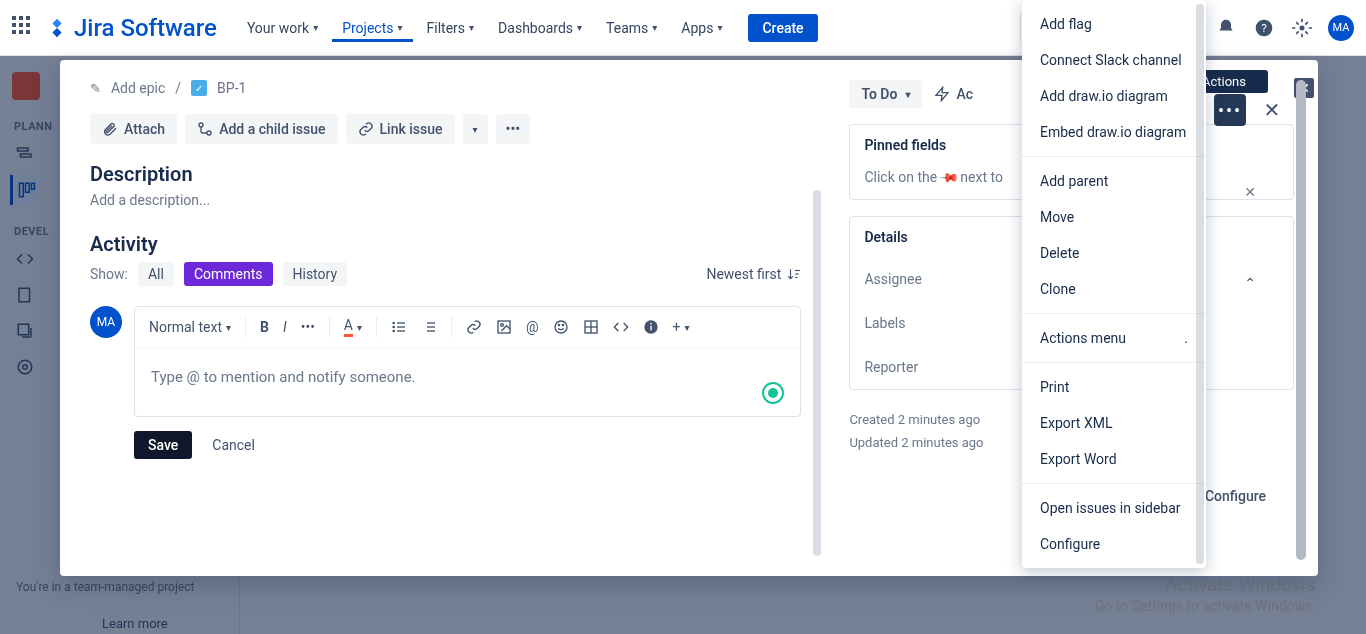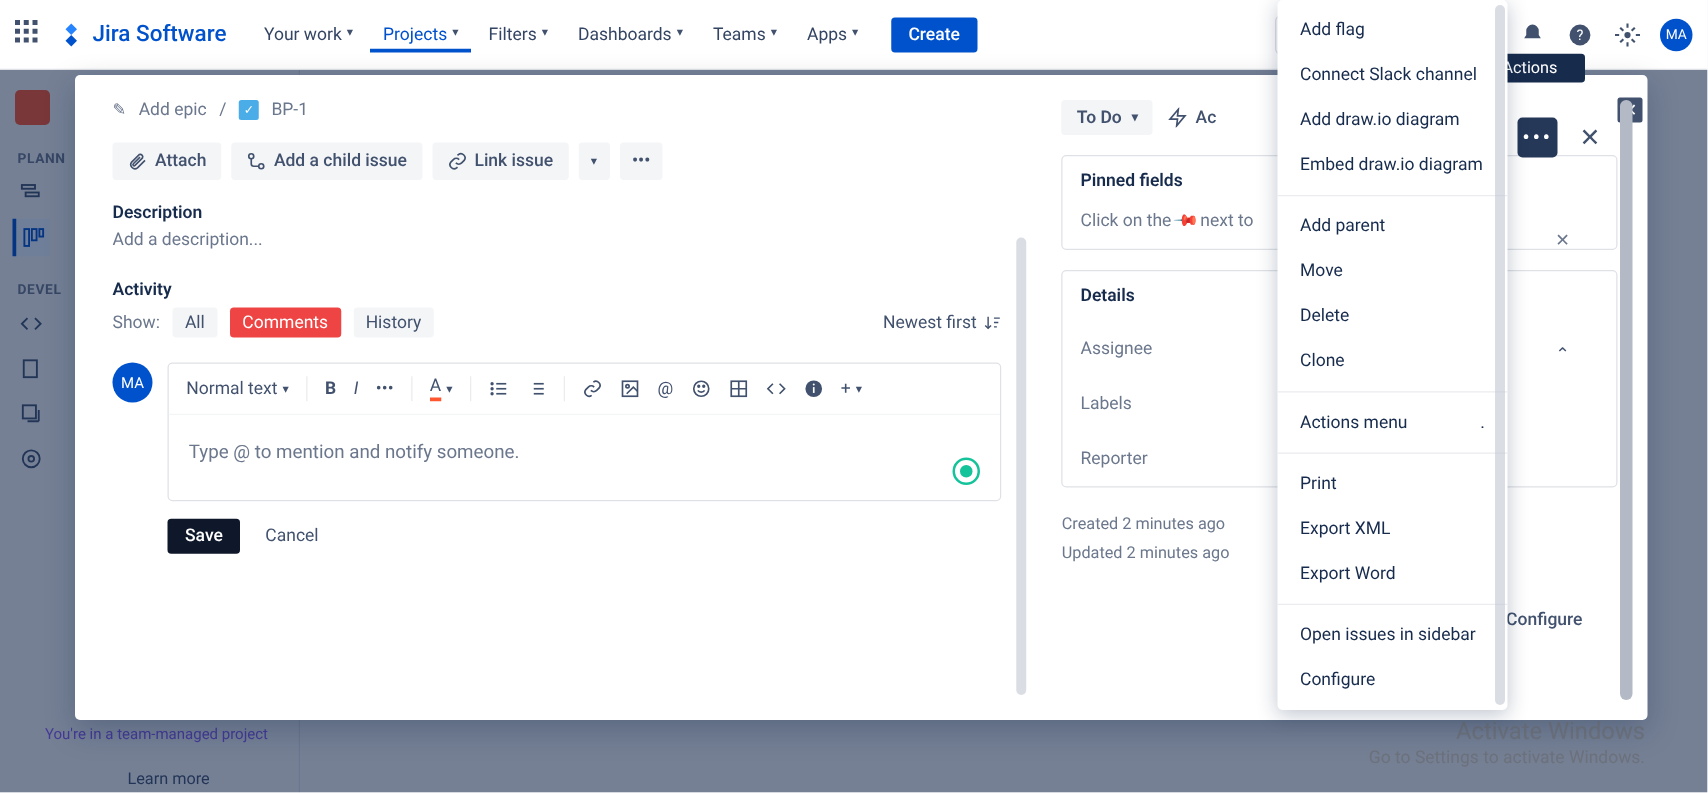--- a/index.html
+++ b/index.html
@@ -17,64 +17,64 @@
 .topnav {
   height: 56px;
   background: #fff;
   border-bottom: 1px solid #dfe1e6;
   display: flex;
   align-items: center;
   padding: 0 12px;
 }
 .app-switcher { width: 24px; height: 24px; display: grid; grid-template-columns: repeat(3,4px); grid-template-rows: repeat(3,4px); gap:3px; margin-right:10px; cursor:pointer;}
 .app-switcher span { background:#42526E; width:4px; height:4px;}
-.logo { display:flex; align-items:center; color:#0052CC; font-weight:500; font-size:18px; margin-right:20px; cursor:pointer;}
+.logo { display:flex; align-items:center; color:#0052CC; font-weight:500; font-size:24px; margin-right:20px; cursor:pointer;}
 .logo svg { margin-right:6px;}
 .nav-items { display:flex; gap:4px;}
-.nav-item { padding: 6px 10px; color:#344563; cursor:pointer; display:flex; gap:4px; border-radius:3px;}
+.nav-item { padding: 6px 10px; color:#344563; cursor:pointer; display:flex; align-items:center; gap:4px; border-radius:3px;}
 .nav-item.active { color:#0052CC; box-shadow: inset 0 -3px 0 #0052CC; border-radius:0;}
 .chev { font-size:10px; color:#42526E;}
 .create-btn { margin-left:16px; background:#0052CC; color:#fff; padding:6px 14px; border-radius:3px; cursor:pointer; font-weight:500;}
 .top-right { margin-left:auto; display:flex; align-items:center; gap:14px;}
 .search-box { width:180px; height:32px; border:1px solid #dfe1e6; border-radius:5px; display:flex; align-items:center; padding:0 8px; color:#6B778C;}
 .icon-circle { width:24px; height:24px; display:flex; align-items:center; justify-content:center; cursor:pointer; color:#42526E;}
 .avatar { width:26px; height:26px; border-radius:50%; background:#0052CC; color:#fff; font-size:11px; display:flex; align-items:center; justify-content:center;}
 
 .scrim { position:absolute; top:56px; left:0; right:0; bottom:0; background:rgba(9,30,66,0.54);}
 
 .leftbar { position:absolute; top:56px; left:0; width:240px; bottom:0; background:#f4f5f7; border-right:1px solid #dfe1e6; padding:16px 8px;}
 .proj-badge { width:28px; height:28px; background:#FF5630; border-radius:4px; margin-left:4px;}
 .lb-label { font-size:11px; color:#6B778C; font-weight:700; letter-spacing:0.5px; margin:20px 0 6px 6px;}
 .lb-item { width:30px; height:30px; display:flex; align-items:center; justify-content:center; margin:6px 0 6px 2px; color:#42526E;}
 .lb-item.sel { background:#E9F2FF; border-left:3px solid #0052CC;}
-.footer-text { position:absolute; bottom:40px; left:16px; font-size:12px; color:#8b5cf6;margin-left:20px;}
+.footer-text { position:absolute; bottom:40px; left:16px; font-size:12px; color:#737373;}
 .learn-more { position:absolute; bottom:3px; left:90px; font-size:13px; color:#42526E;margin-left:12px;}
 
 .modal {
   position:absolute; top:60px; left:60px; right:48px; bottom:58px;
   background:#fff; border-radius:4px; box-shadow:0 8px 24px rgba(9,30,66,0.25);
   display:flex; overflow:hidden;
 }
 .modal-left { flex:1.6; padding:20px 24px 16px 30px; display:flex; flex-direction:column; position:relative;}
 .modal-right { flex:1; padding:20px 24px; border-left:0; position:relative;}
 
 .crumb { display:flex; align-items:center; gap:10px; color:#6B778C; font-size:14px; margin-bottom:18px;}
 .crumb .pen { font-size:13px;}
 .task-icon { width:16px; height:16px; background:#4BADE8; border-radius:2px; display:inline-flex; align-items:center; justify-content:center; color:#fff; font-size:10px;}
 
 .actions { display:flex; gap:8px; margin-bottom:18px;}
 .abtn { background:#f4f5f7; border-radius:3px; padding:7px 12px; display:flex; align-items:center; gap:6px; cursor:pointer; font-weight:500; color:#42526E;}
 .abtn.small { padding:7px 10px;}
-.sect-title { font-weight:600; font-size:14px; color:#172B4D; margin-bottom:6px;}
+.sect-title { font-weight:600; font-size:20px; color:#172B4D; margin-bottom:6px;}
 .desc-ph { color:#6B778C; font-size:14px; margin-bottom:24px;}
 
 .activity-row { display:flex; align-items:center; gap:10px; margin-bottom:10px;}
 .show-label { color:#6B778C; font-size:14px;}
 .tab { padding:4px 10px; border-radius:3px; cursor:pointer; color:#42526E; background:#f4f5f7;}
-.tab.active { background:#ef4444; color:#fff;}
+.tab.active { background:#6d28d9; color:#fff;}
 .newest { margin-left:auto; color:#42526E; font-size:14px; display:flex; align-items:center; gap:6px;}
 
 .editor-wrap { display:flex; gap:12px; margin-top:10px;}
 .ed-avatar { width:32px; height:32px; border-radius:50%; background:#0052CC; color:#fff; display:flex; align-items:center; justify-content:center; font-size:12px;}
 .editor { flex:1; border:1px solid #dfe1e6; border-radius:4px;}
 .toolbar { display:flex; align-items:center; gap:14px; padding:10px 14px; border-bottom:1px solid #f4f5f7; color:#42526E;}
 .tb-sep { width:1px; height:20px; background:#ebecf0;}
 .tb-btn { cursor:pointer; display:flex; align-items:center; gap:4px;}
 .ed-body { padding:20px 16px 30px; position:relative;}
 .ed-ph { color:#6B778C; font-size:15px;}
@@ -89,21 +89,21 @@
 .ai-btn { margin-left:12px; display:inline-flex; align-items:center; gap:6px; color:#42526E; font-weight:500;}
 .side-box { border:1px solid #dfe1e6; border-radius:4px; margin-top:16px;}
 .side-head { padding:12px 14px; font-weight:600; display:flex; align-items:center; justify-content:space-between; color:#172B4D;}
 .side-body { padding:4px 14px 14px; color:#6B778C; font-size:14px;}
 .field-row { padding:14px 14px; color:#6B778C; font-size:14px; border-top:0;}
 .meta { color:#6B778C; font-size:13px; margin-top:18px; line-height:1.8;}
 
 .modal-tr { position:absolute; top:94px; right:78px; display:flex; gap:10px; z-index:50;}
 .more-btn { width:32px; height:32px; background:#253858; color:#fff; border-radius:4px; display:flex; align-items:center; justify-content:center; cursor:pointer; font-size:18px; letter-spacing:2px;}
 .close-btn { width:32px; height:32px; display:flex; align-items:center; justify-content:center; cursor:pointer; color:#42526E; font-size:20px;}
-.tooltip { position:absolute; top:43px; right:98px; background:#172B4D; color:#fff; padding:4px 22px; border-radius:3px; font-size:13px; z-index:51;}
+.tooltip { position:absolute; top:70px; right:98px; background:#172B4D; color:#fff; padding:4px 22px; border-radius:3px; font-size:13px; z-index:51;}
 
 .menu {
   position:absolute; top:0; right:160px; width:184px; background:#fff;
   box-shadow:0 4px 16px rgba(9,30,66,0.25); border-radius:4px; z-index:60;
   max-height:630px; overflow:auto; padding:6px 0;
 }
 .menu-item { padding:10px 18px; cursor:pointer; color:#172B4D;}
 .menu-sep { height:1px; background:#ebecf0; margin:6px 0;}
 .menu-label { padding:10px 18px; display:flex; align-items:center; justify-content:space-between; color:#172B4D;}
 .menu-scroll { position:absolute; right:2px; top:4px; bottom:4px; width:8px; background:#c1c7d0; opacity:0.6; border-radius:4px;}

